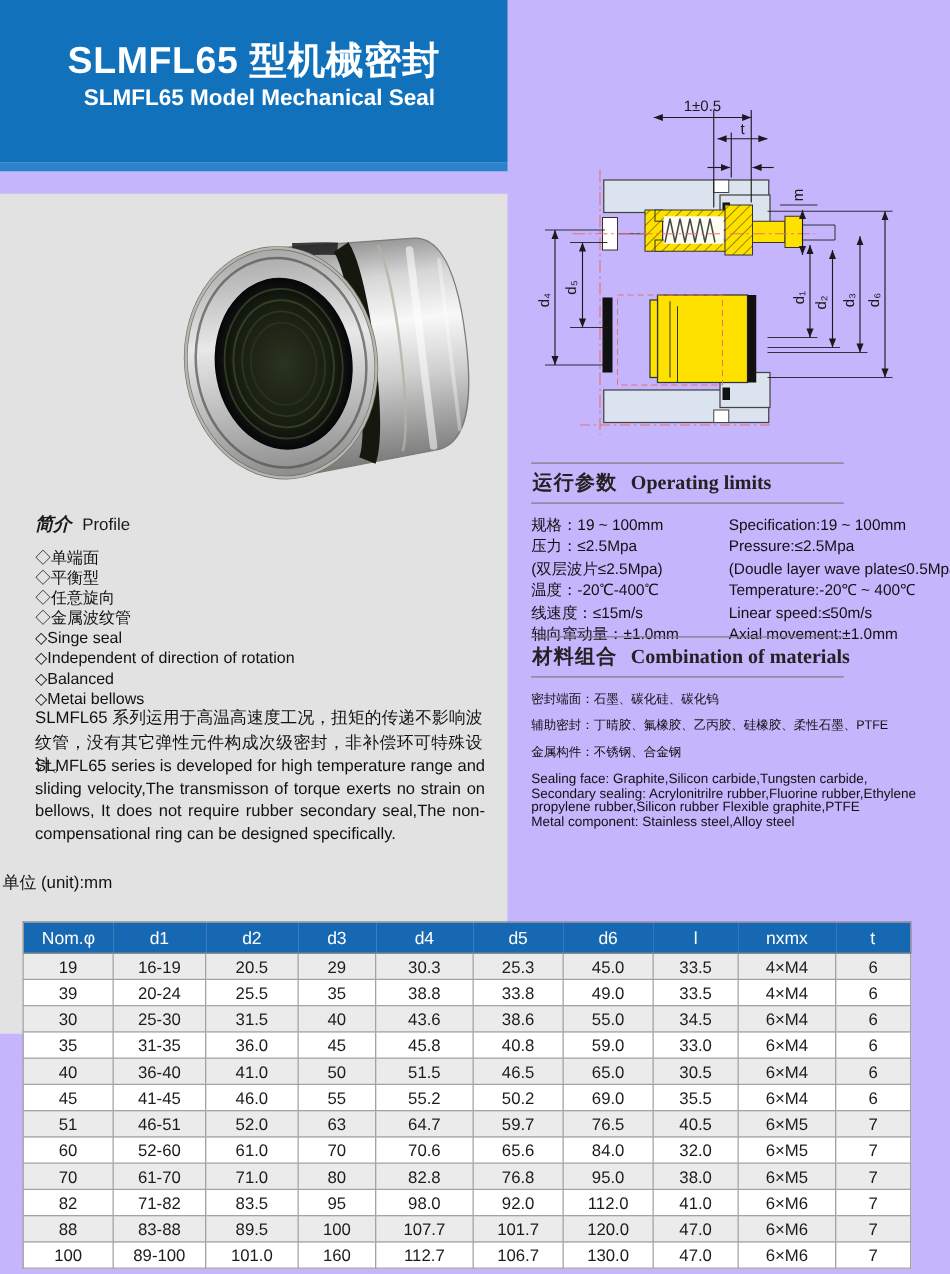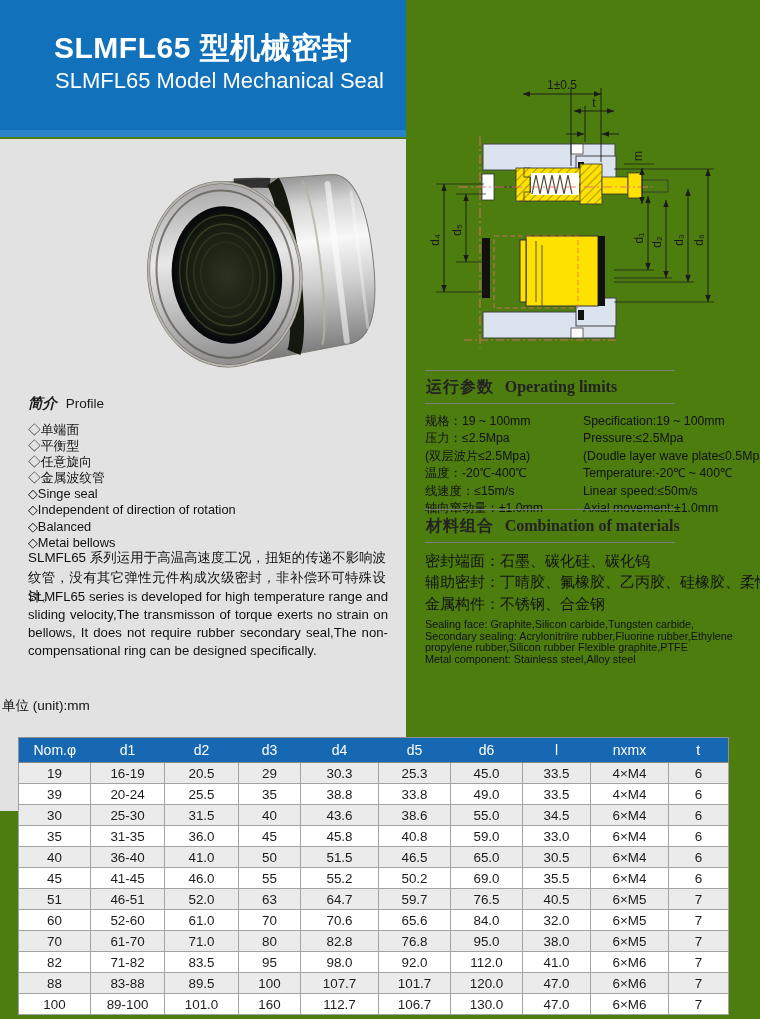--- a/index.html
+++ b/index.html
@@ -5,50 +5,50 @@
   :root{
     --header-blue:#1171bb;
     --strip-blue:#2a84cb;
     --panel-gray:#e2e2e2;
     --table-header-blue:#1668b3;
     --row-alt:#ebebeb;
   }
   *{margin:0;padding:0;box-sizing:border-box;}
   html,body{background:#fff;}
   body{font-family:"Liberation Sans",sans-serif;color:#222;}
-  .page{position:relative;width:760px;height:1019px;background:#4d7c0f;overflow:hidden;}
+  .page{position:relative;width:760px;height:1019px;background:#c4b5fd;overflow:hidden;}
 
   
   .hdr{position:absolute;left:0;top:0;width:406px;height:130px;background:var(--header-blue);color:#fff;}
   .hdr-cn{position:absolute;left:54px;top:28px;font-size:30px;font-weight:700;letter-spacing:.5px;white-space:nowrap;}
-  .hdr-en{position:absolute;left:55px;top:68px;font-size:22px;font-weight:400;white-space:nowrap;}
+  .hdr-en{position:absolute;left:67px;top:68px;font-size:18px;font-weight:700;white-space:nowrap;}
   .hdr-strip{position:absolute;left:0;top:130px;width:406px;height:7px;background:var(--strip-blue);}
 
   
-  .panel{position:absolute;left:0;top:139px;width:406px;height:672px;background:var(--panel-gray);}
+  .panel{position:absolute;left:0;top:155px;width:406px;height:672px;background:var(--panel-gray);}
   .photo{position:absolute;left:75px;top:12px;width:320px;height:250px;}
   .profile-heading{position:absolute;left:28px;top:255px;font-size:13.5px;color:#1a1a1a;}
   .profile-heading .cn{font-family:"Liberation Serif",serif;font-weight:700;font-style:italic;font-size:14.5px;}
   .profile-heading .en{margin-left:5px;}
   .bullet-list{position:absolute;left:28px;top:283px;width:360px;}
   .bullet-line{font-size:12.8px;line-height:16.1px;color:#111;white-space:nowrap;}
   .desc-cn{position:absolute;left:28px;top:409px;width:358px;font-size:13.4px;line-height:19.5px;color:#111;text-align:justify;}
   .desc-en{position:absolute;left:28px;top:449px;width:360px;font-size:13.2px;line-height:18px;color:#111;text-align:justify;}
 
   
   .sec{position:absolute;left:425px;width:335px;}
   .sec-title{width:250px;border-top:1px solid #7d7d7d;border-bottom:1px solid #7d7d7d;padding:4px 0 5px 1px;font-family:"Liberation Serif",serif;font-weight:700;white-space:nowrap;}
   .sec-title .cn{font-size:16px;letter-spacing:1px;text-align:center;}
   .sec-title .en{font-size:16px;margin-left:6px;}
   .ops-grid{display:flex;margin-top:9px;}
   .ops-col-cn{width:158px;}
   .ops-col-en{width:176px;}
   .spec-line{font-size:12.3px;line-height:17.4px;color:#111;white-space:nowrap;}
   .mats-cn{margin-top:7px;}
-  .mat-line-cn{font-size:15px;line-height:21.3px;color:#111;white-space:nowrap;}
+  .mat-line-cn{font-size:10px;line-height:21.3px;color:#111;white-space:nowrap;}
   .mats-en{margin-top:5px;}
   .mat-line-en{font-size:10.8px;line-height:11.8px;color:#111;white-space:nowrap;}
 
   
   .diagram{position:absolute;left:428px;top:56px;width:332px;height:316px;}
   .diagram text{font-family:"Liberation Sans",sans-serif;fill:#1a1a1a;}
 
   
   .unit-note{position:absolute;left:2px;top:697px;font-size:13.5px;color:#111;}
   table.dims{position:absolute;left:18px;top:737px;width:710px;border-collapse:collapse;table-layout:fixed;border:1px solid #8f8f8f;}

